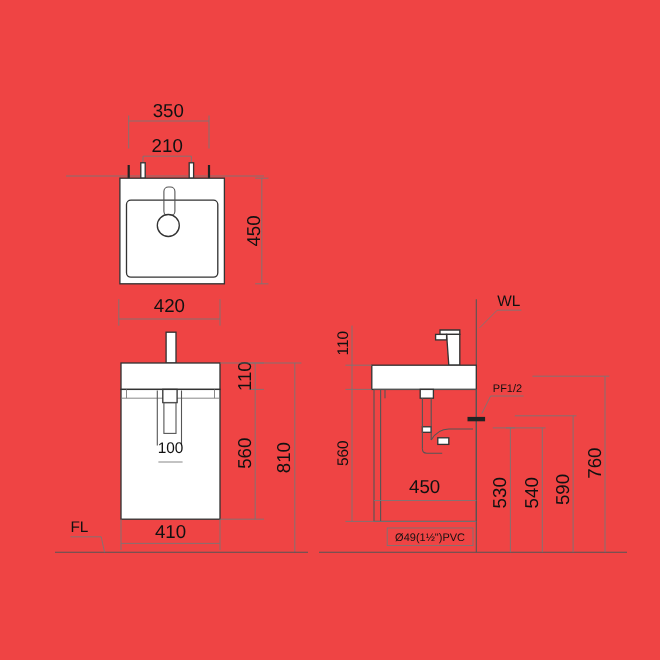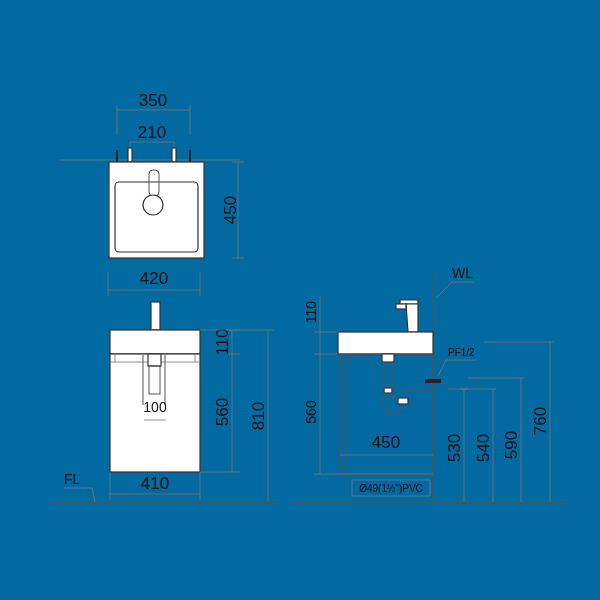--- a/index.html
+++ b/index.html
@@ -1,16 +1,16 @@
 <!DOCTYPE html>
 <html><head>
 <meta charset="utf-8">
 <style>
   html,body{margin:0;padding:0;background:#fff;}
-  #canvas{position:relative;width:600px;height:600px;overflow:hidden;background:#0369a1;}
+  #canvas{position:relative;width:600px;height:600px;overflow:hidden;background:#ef4444;}
   svg{position:absolute;left:0;top:0;}
   .ln{stroke:#555;stroke-width:1;fill:none;}
   .thin{stroke:#777;stroke-width:0.8;fill:none;}
   .bold{stroke:#222;stroke-width:2;fill:none;}
   .obj{stroke:#333;stroke-width:1.2;fill:#fff;}
   .lbl{font-family:"Liberation Sans",sans-serif;fill:#111;}
   .big{font-size:17px;}
   .mid{font-size:14px;}
   .sm{font-size:10px;}
 </style>

